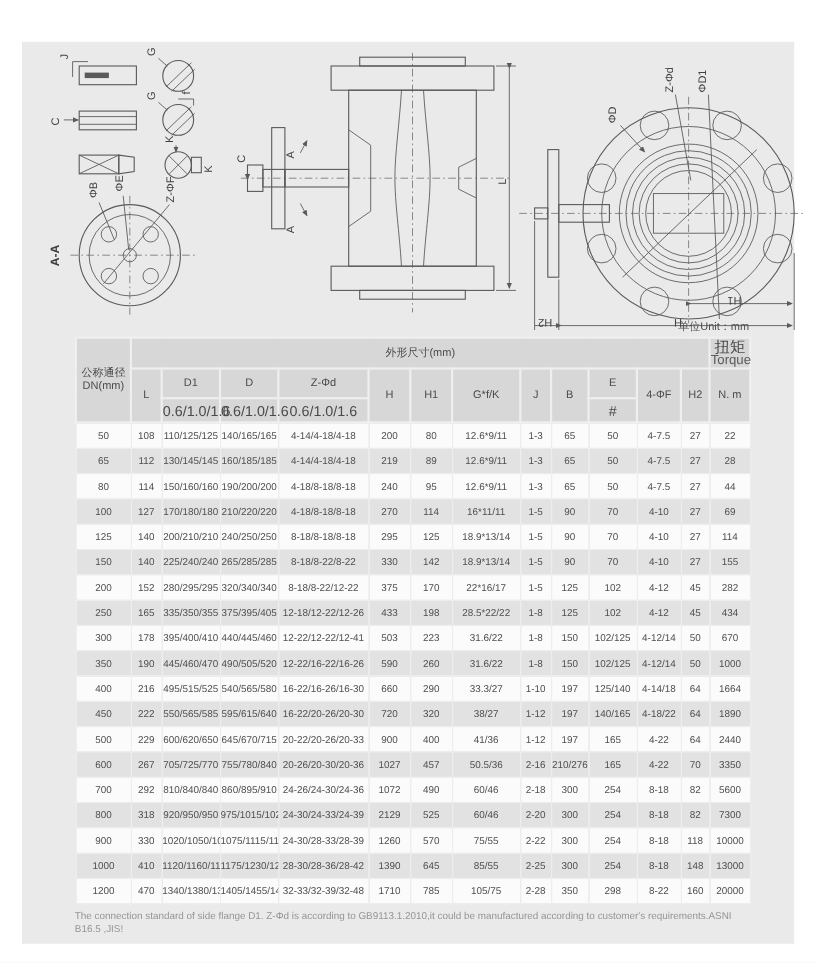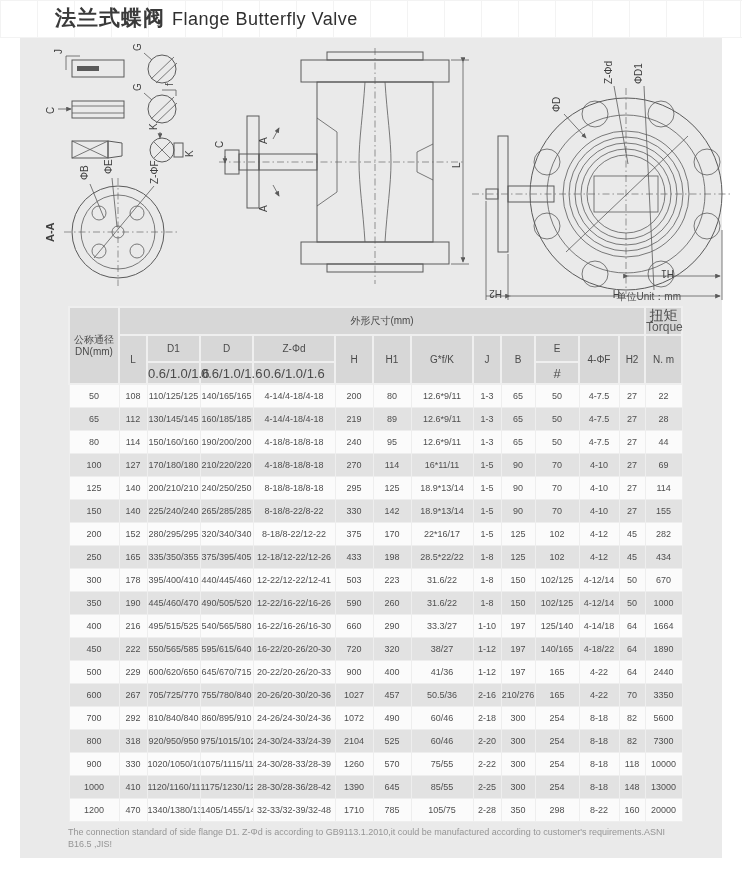--- a/index.html
+++ b/index.html
@@ -33,25 +33,20 @@
   tbody tr.alt td{background:#e2e2e2;}
   .footnotes{position:absolute;left:48px;top:788px;width:620px;}
   .fn-zh{font-size:9.5px;color:#6f6f6f;line-height:12px;}
   .fn-en{font-size:9px;color:#959595;line-height:12px;}
 </style>
 </head>
 <body>
 
 <div class="page">
 
-  <div class="title-bar">
-    <div class="title-wrap">
-      <span class="title-zh">法兰式蝶阀</span><span class="title-en">Flange Butterfly Valve</span>
-    </div>
-  </div>
 
   <div class="panel">
 
     <div class="drawings">
 
       <svg style="left:10px;top:0;" width="190" height="248" viewBox="0 0 190 248">
         <defs>
           <marker id="arrA" markerWidth="8" markerHeight="8" refX="6" refY="3" orient="auto">
             <path d="M0,0 L7,3 L0,6 Z" fill="#5a5a5a"></path>
           </marker>
@@ -509,21 +504,21 @@
             <td>8-18</td>
             <td>82</td>
             <td>5600</td>
           </tr>
           <tr class="alt">
             <td>800</td>
             <td>318</td>
             <td>920/950/950</td>
             <td>975/1015/1025</td>
             <td>24-30/24-33/24-39</td>
-            <td>2104</td>
+            <td>2129</td>
             <td>525</td>
             <td>60/46</td>
             <td>2-20</td>
             <td>300</td>
             <td>254</td>
             <td>8-18</td>
             <td>82</td>
             <td>7300</td>
           </tr>
           <tr>

